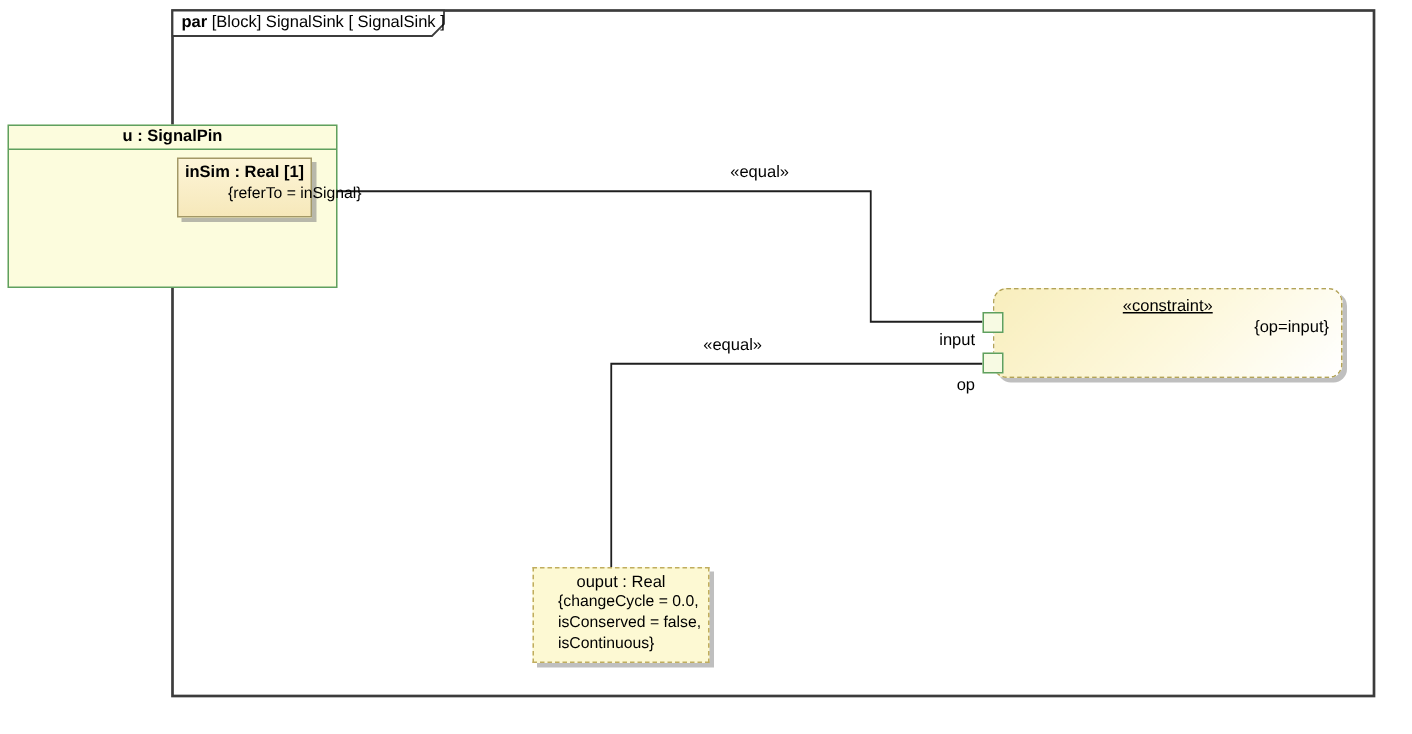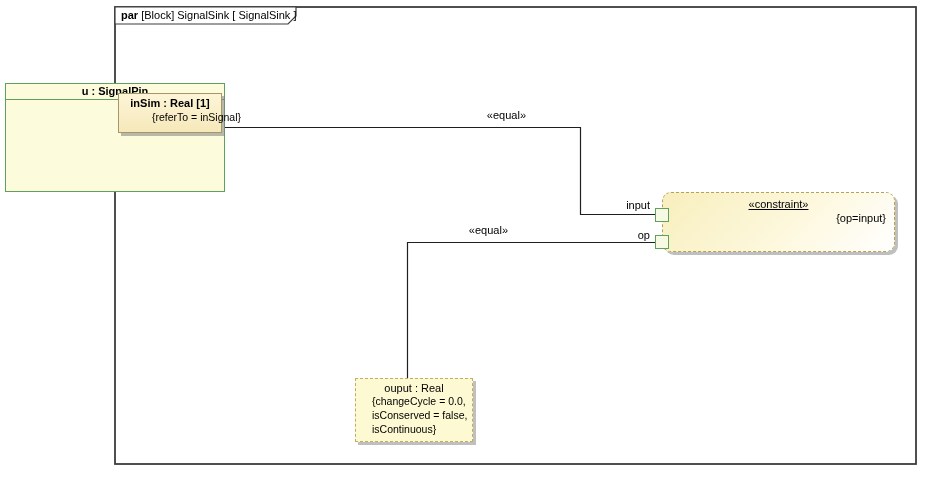--- a/index.html
+++ b/index.html
@@ -21,21 +21,21 @@
     left:5px;top:83px;width:220px;height:109px;box-sizing:border-box;
     background:#fcfcdd;border:1.4px solid #5fa05f;
   }
   .upin-header{
     height:15px;line-height:15px;border-bottom:1.4px solid #5fa05f;
     text-align:center;font-size:11px;font-weight:bold;
   }
 
   
   .insim{
-    left:118px;top:93px;width:104px;height:40px;box-sizing:border-box;
+    left:118px;top:105px;width:90px;height:40px;box-sizing:border-box;
     background:linear-gradient(180deg,#fdf5d8 0%,#f6e8ba 100%);
     border:1px solid #a39866;box-shadow:3px 3px 0 rgba(128,128,128,.55);
   }
   .insim-title{margin-top:3px;text-align:center;font-size:11px;font-weight:bold;}
   .insim-body{margin-top:2px;padding-left:3px;font-size:10.5px;white-space:nowrap;margin-left:30px;}
 
   
   .constraint{
     left:662px;top:192px;width:233px;height:60px;box-sizing:border-box;
     background:linear-gradient(135deg,#f8eebd 0%,#fdf8dd 55%,#ffffff 100%);
@@ -47,21 +47,21 @@
   .constraint .title{text-align:center;font-size:11.5px;font-weight:bold;line-height:15px;white-space:nowrap;}
   .constraint .prop{text-align:right;padding-right:8px;font-size:11px;line-height:15px;}
 
   
   .port{
     width:14px;height:14px;box-sizing:border-box;
     background:#f7fae3;border:1.4px solid #5fa05f;
   }
   .port-input{left:655px;top:208px;}
   .port-op{left:655px;top:235px;}
-  .port-label{font-size:11px;line-height:12px;white-space:nowrap;}
+  .port-label{font-size:11px;line-height:12px;white-space:nowrap;margin-top:22px;}
   .lbl-input{left:612px;top:199px;width:38px;text-align:right;}
   .lbl-op{left:620px;top:229px;width:30px;text-align:right;}
 
   
   .ouput{
     left:355px;top:378px;width:118px;height:64px;box-sizing:border-box;
     background:#fdf9d3;border:1.6px dashed #c0ad5e;
     box-shadow:3px 3px 0 rgba(128,128,128,.5);
   }
   .ouput-title{margin-top:3px;text-align:center;font-size:11px;font-weight:normal;}

